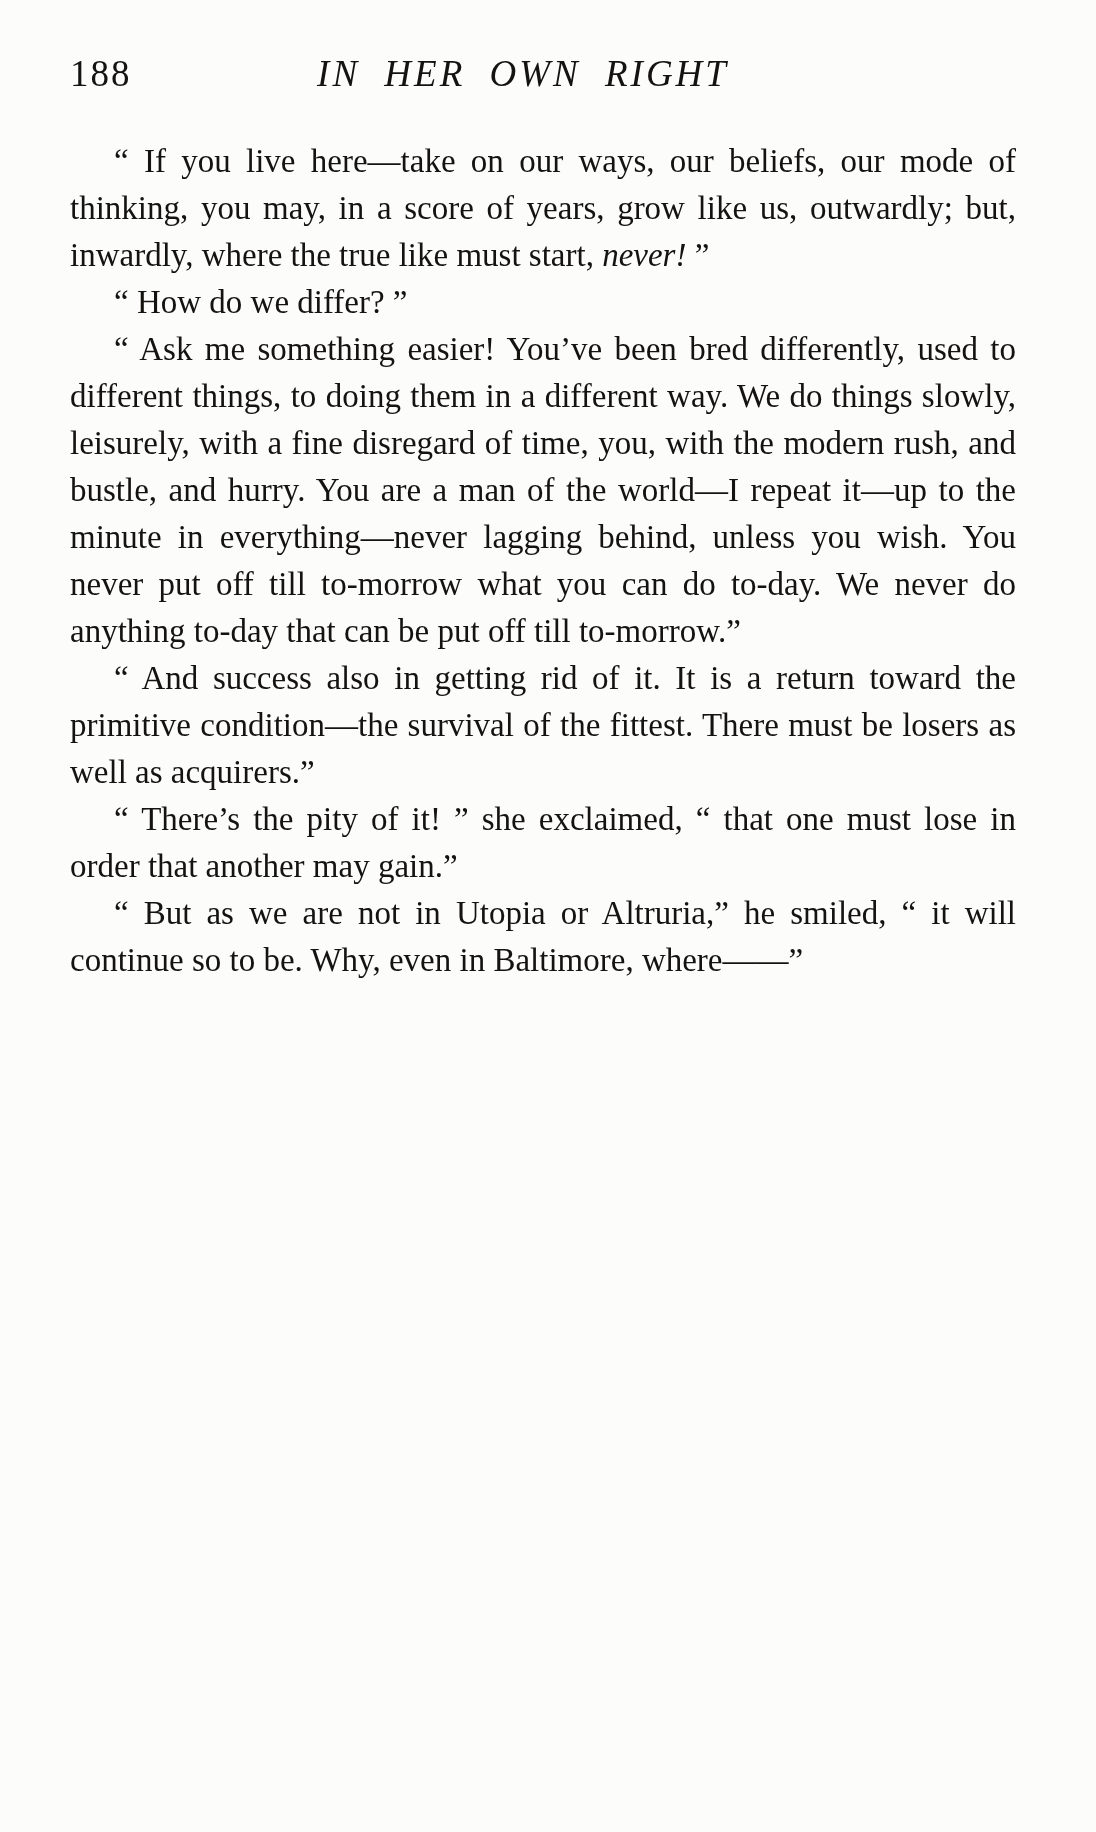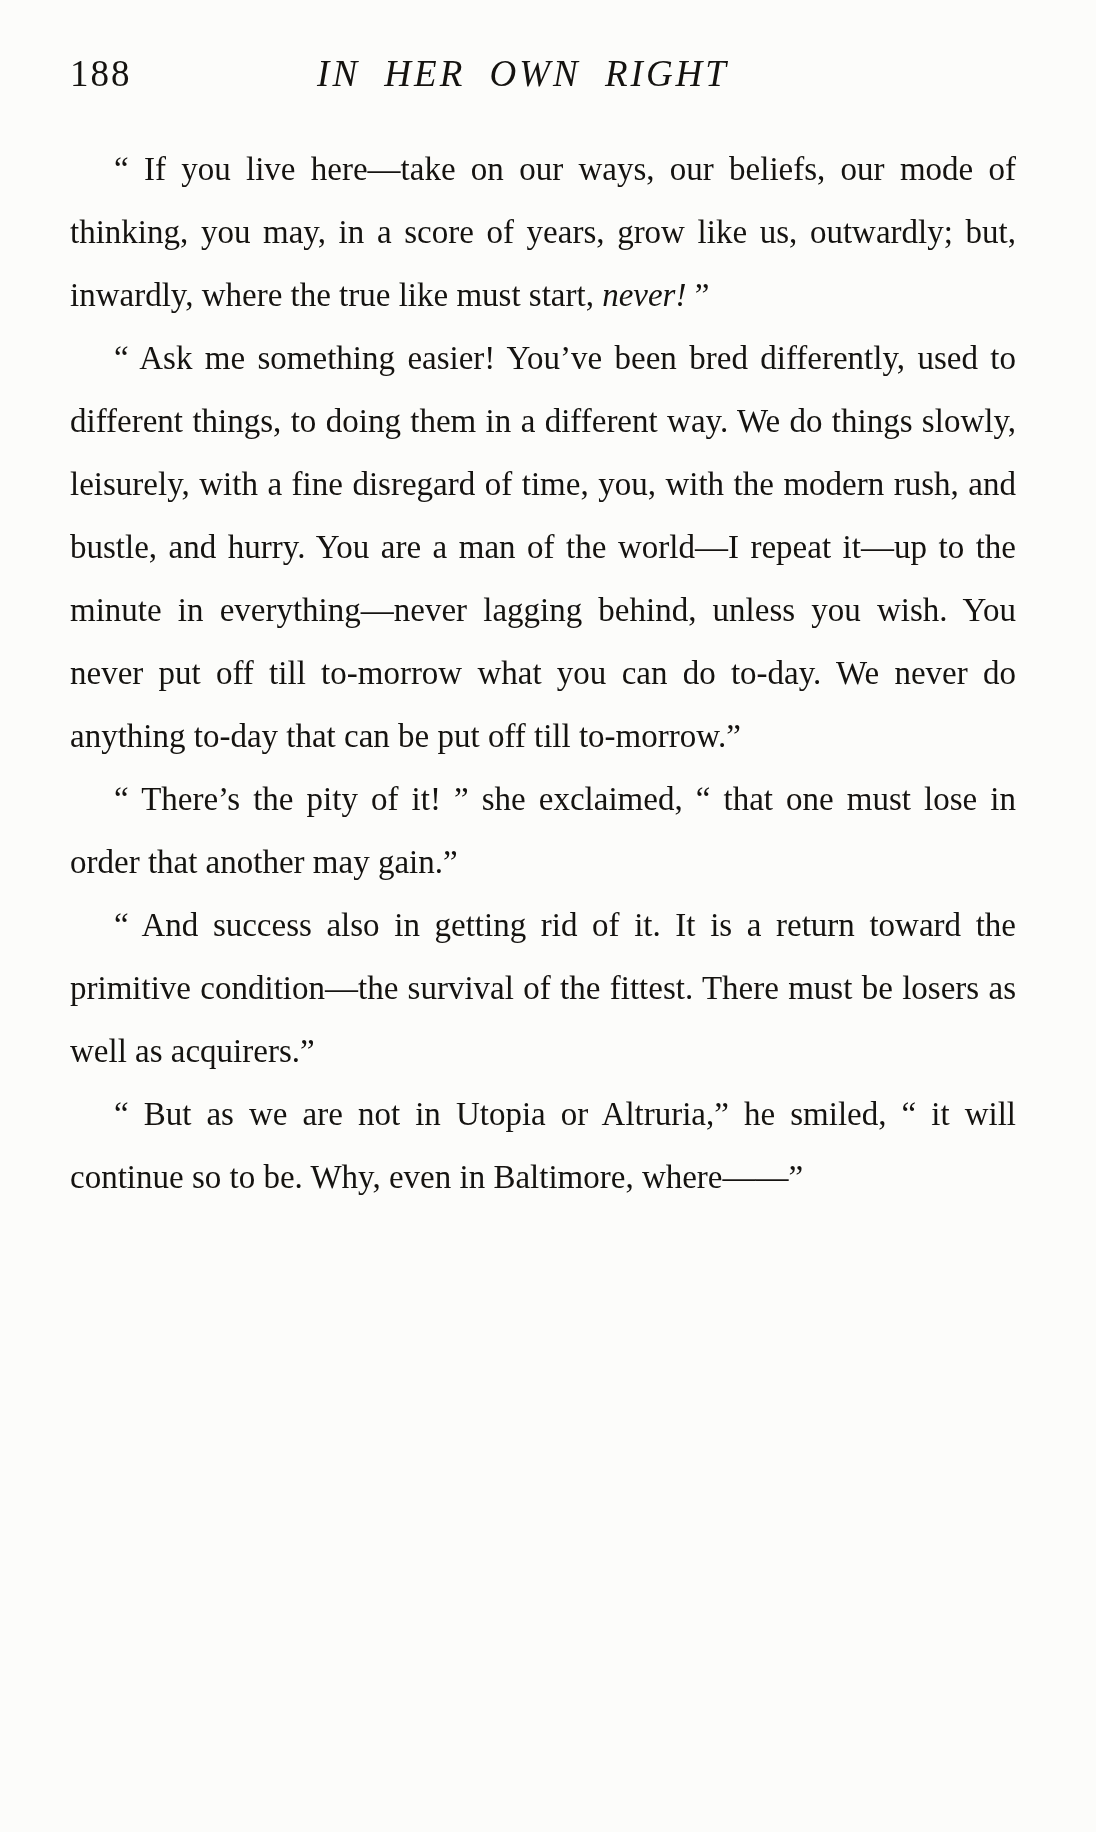--- a/index.html
+++ b/index.html
@@ -39,39 +39,40 @@
     top: 0;
     text-align: center;
     font-size: 37px;
     letter-spacing: 3px;
     word-spacing: 12px;
     white-space: nowrap;
     font-style: italic;
   }
   .page-body {
     font-size: 33px;
-    line-height: 63px;
+    line-height: 47px;
     text-align: justify;
   }
   .page-body p {
     margin: 0;
     text-indent: 44px;
   }
   .page-body i {
     font-style: italic;
   }
 </style>
 </head>
 <body>
 
 <div class="page">
   <header class="page-header">
     <span class="page-number">188</span>
     <span class="running-title">IN HER OWN RIGHT</span>
   </header>
   <main class="page-body" id="page-body">
       <p><span>“ If you live here—take on our ways, our beliefs, our mode of thinking, you may, in a score of years, grow like us, outwardly; but, inwardly, where the true like must start, </span><i>never!</i><span> ”</span></p>
+      <p><span>“ How do we differ? ”</span></p>
       <p><span>“ Ask me something easier!  You’ve been bred differently, used to different things, to doing them in a different way.  We do things slowly, leisurely, with a fine disregard of time, you, with the modern rush, and bustle, and hurry.  You are a man of the world—I repeat it—up to the minute in everything—never lagging behind, unless you wish.  You never put off till to-morrow what you can do to-day.  We never do anything to-day that can be put off till to-morrow.”</span></p>
+      <p><span>“ And success also in getting rid of it.  It is a return toward the primitive condition—the survival of the fittest.  There must be losers as well as acquirers.”</span></p>
       <p><span>“ There’s the pity of it! ” she exclaimed, “ that one must lose in order that another may gain.”</span></p>
-      <p><span>“ And success also in getting rid of it.  It is a return toward the primitive condition—the survival of the fittest.  There must be losers as well as acquirers.”</span></p>
       <p><span>“ But as we are not in Utopia or Altruria,” he smiled, “ it will continue so to be.  Why, even in Baltimore, where——”</span></p>
     </main>
 </div>
 
 </body></html>

